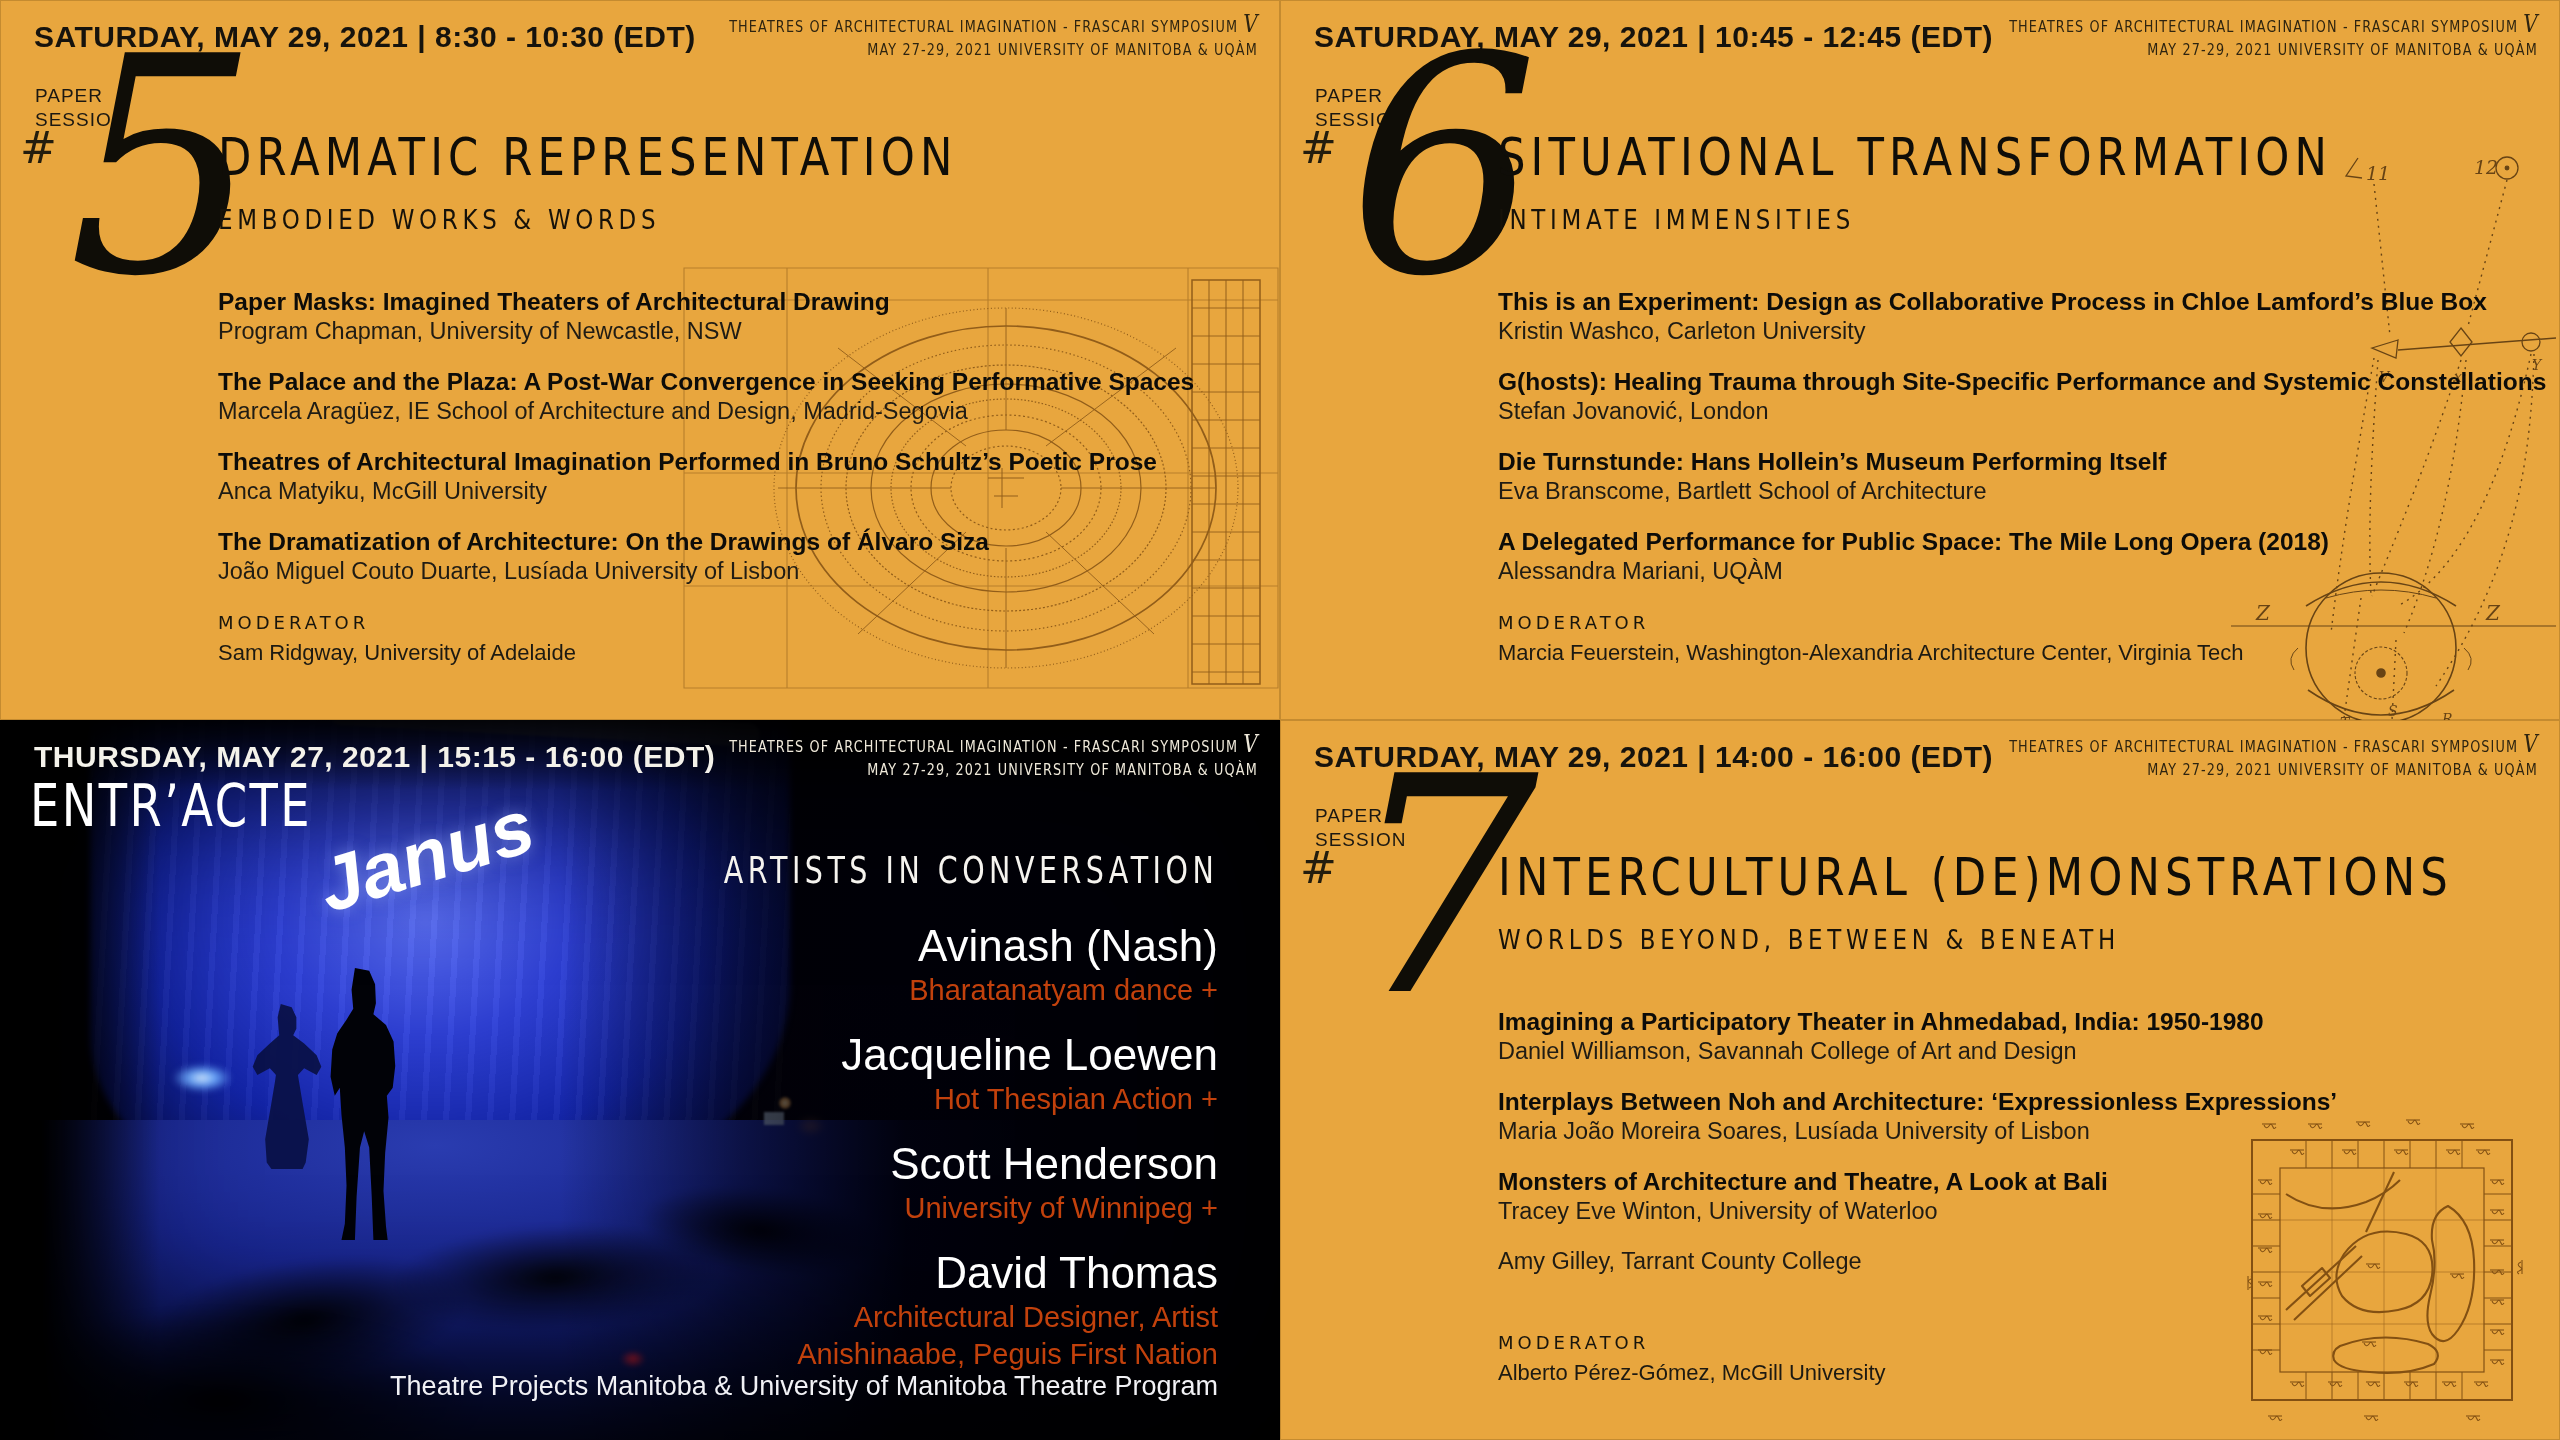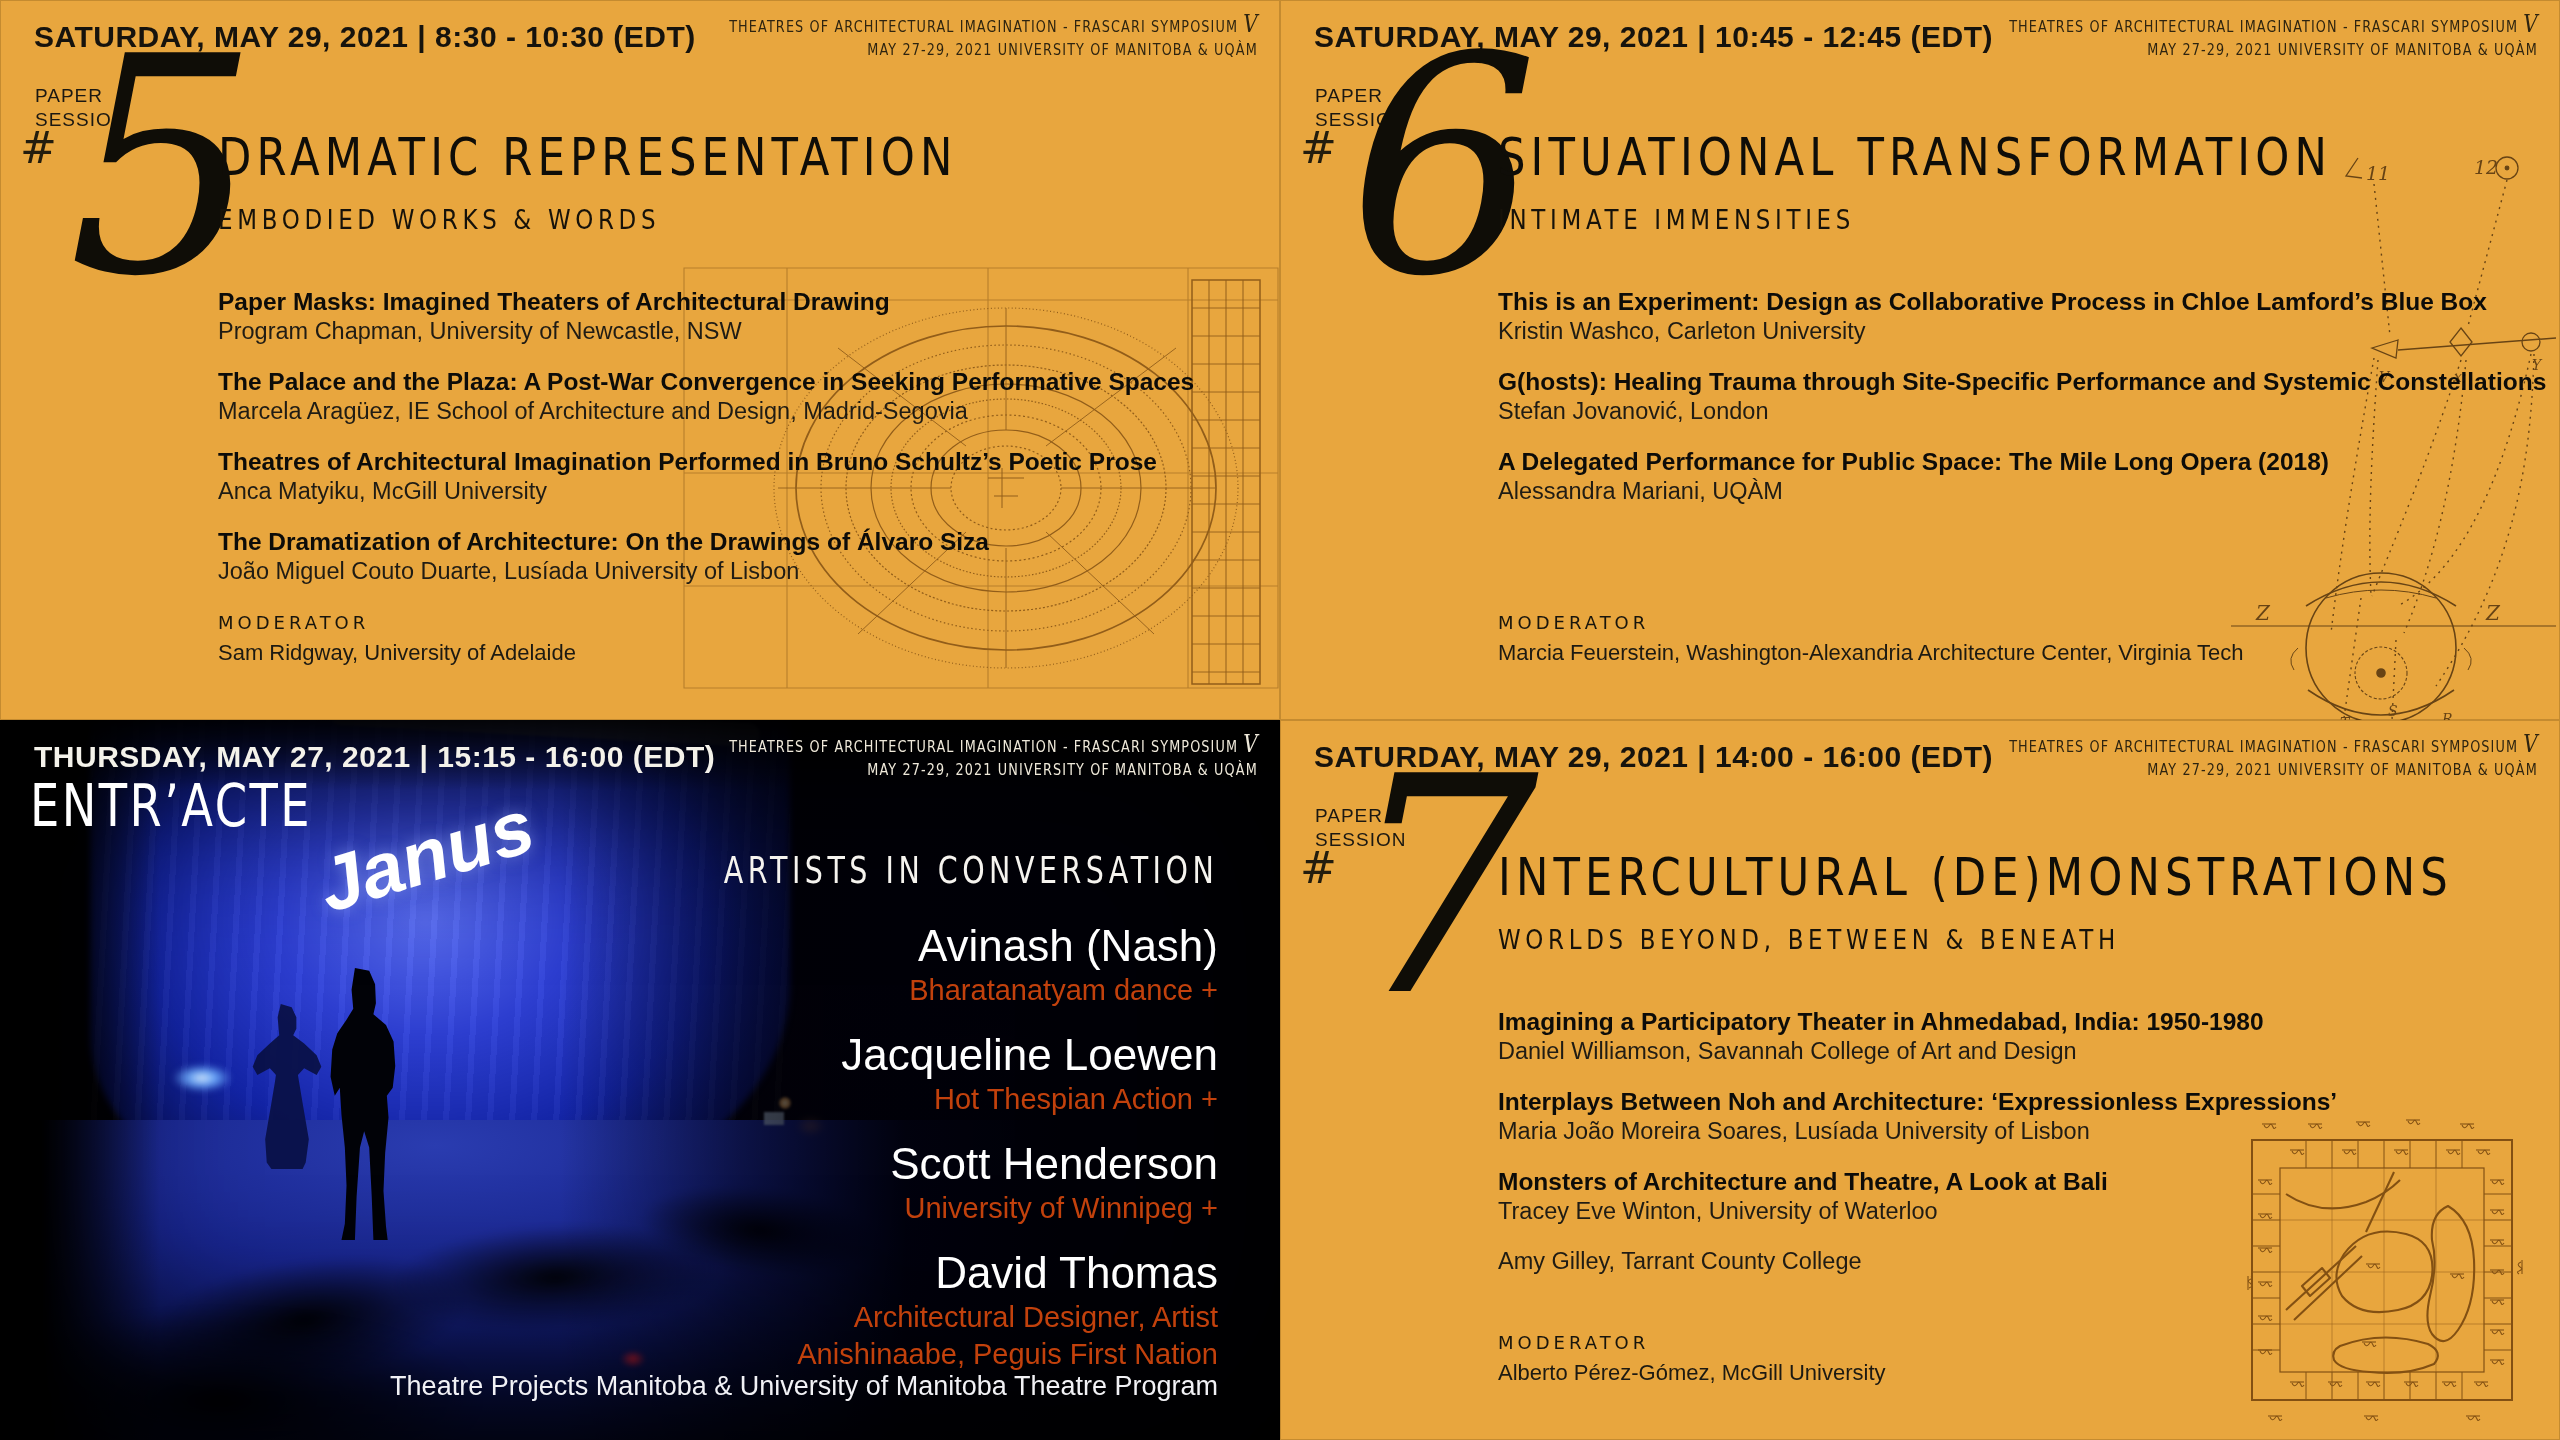--- a/index.html
+++ b/index.html
@@ -197,20 +197,24 @@
     <h1 class="title" style="margin:0;font-weight:normal;">SITUATIONAL TRANSFORMATION</h1>
     <h2 class="subtitle" style="margin:0;font-weight:normal;">INTIMATE IMMENSITIES</h2>
     <div class="papers">
       <div class="paper-item">
         <div class="p-title">This is an Experiment: Design as Collaborative Process in Chloe Lamford’s Blue Box</div>
         <div class="p-authors">Kristin Washco, Carleton University</div>
       </div>
       <div class="paper-item">
         <div class="p-title">G(hosts): Healing Trauma through Site-Specific Performance and Systemic Constellations</div>
         <div class="p-authors">Stefan Jovanović, London</div>
+      </div>
+      <div class="paper-item">
+        <div class="p-title">Die Turnstunde: Hans Hollein’s Museum Performing Itself</div>
+        <div class="p-authors">Eva Branscome, Bartlett School of Architecture</div>
       </div>
       <div class="paper-item">
         <div class="p-title">A Delegated Performance for Public Space: The Mile Long Opera (2018)</div>
         <div class="p-authors">Alessandra Mariani, UQÀM</div>
       </div>
     </div>
     <div class="moderator">
       <div class="mod-label">MODERATOR</div>
       <div class="mod-name">Marcia Feuerstein, Washington-Alexandria Architecture Center, Virginia Tech</div>
     </div>

